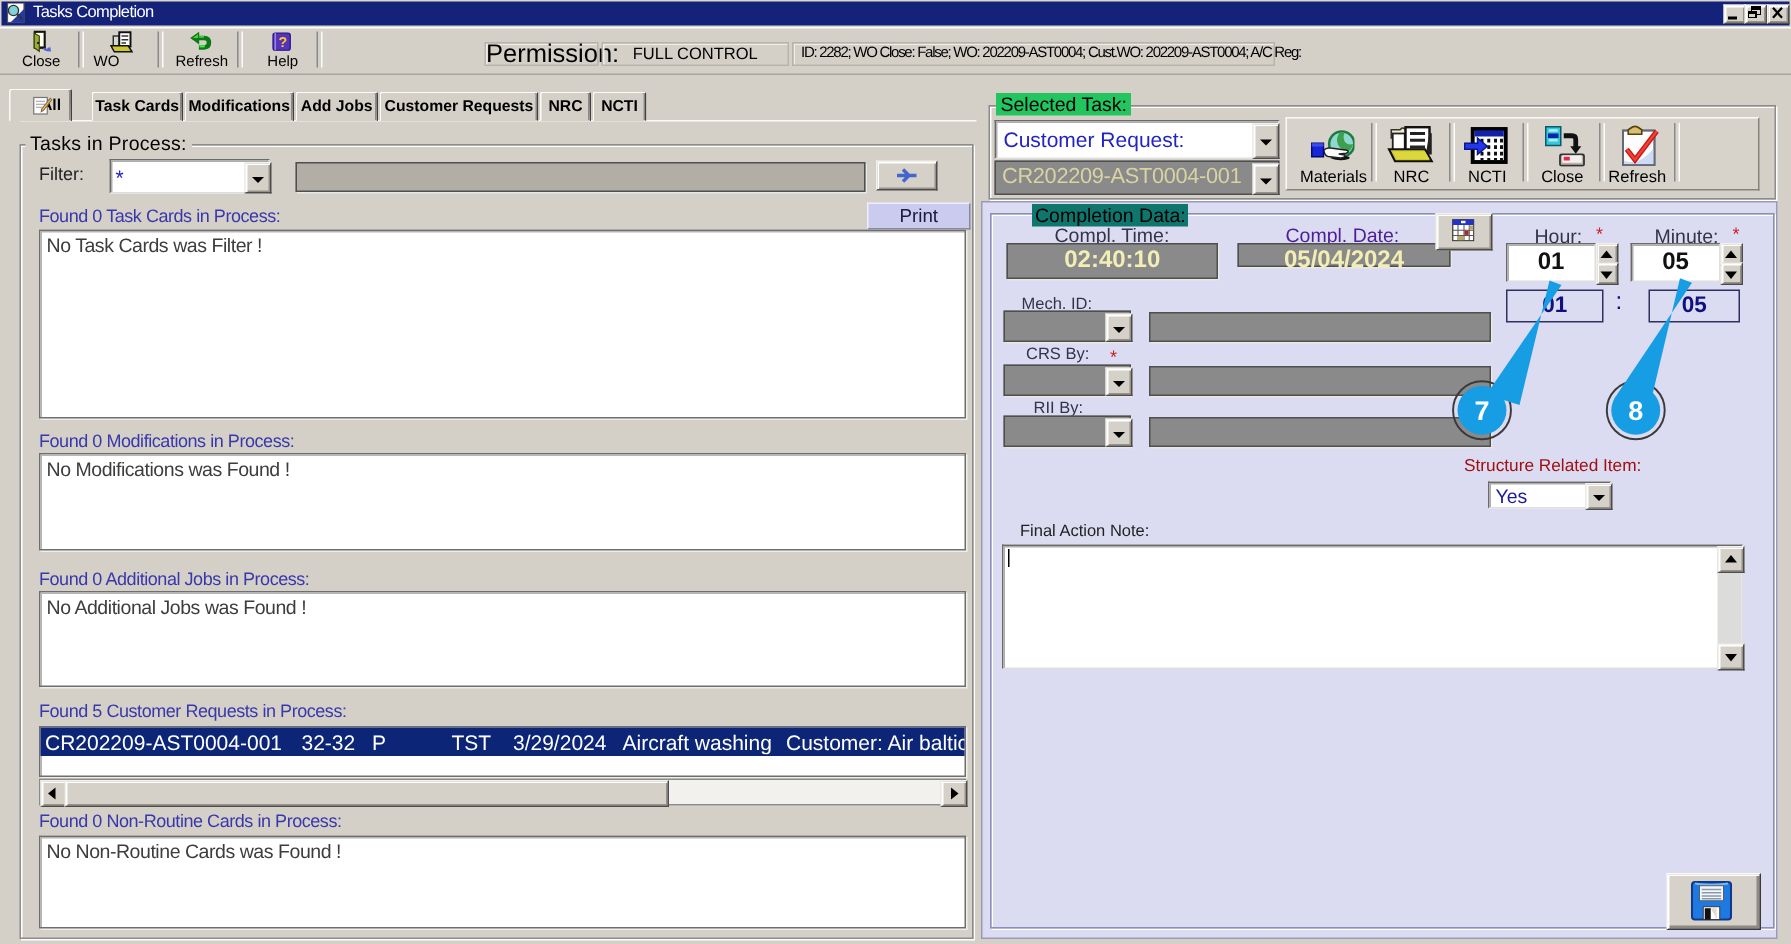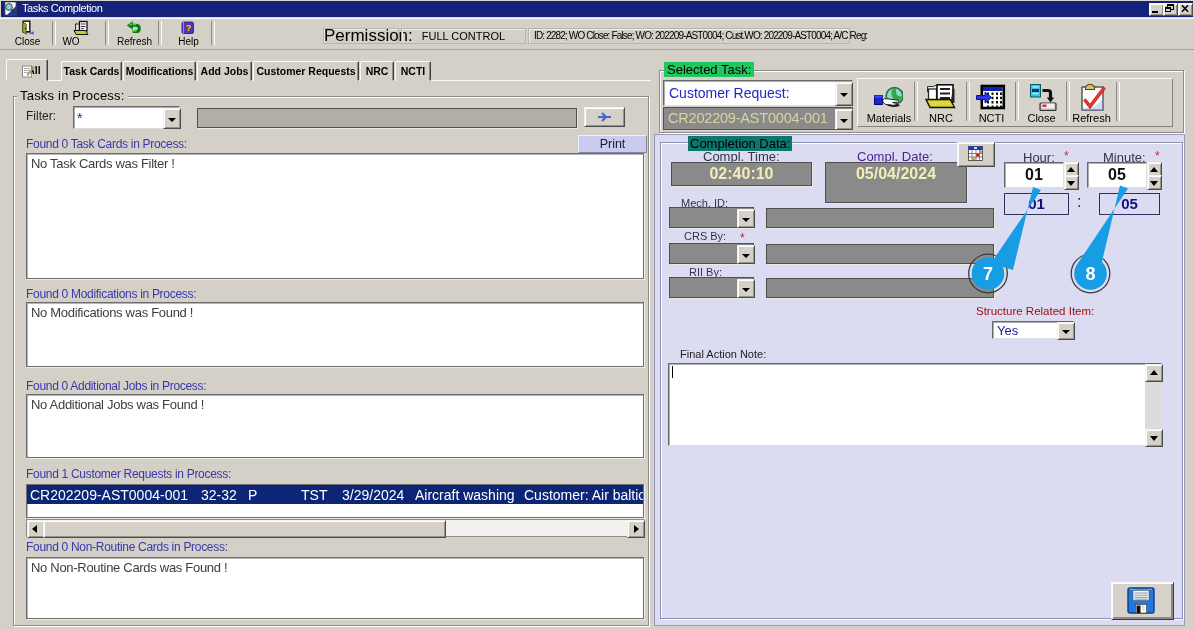--- a/index.html
+++ b/index.html
@@ -132,21 +132,21 @@
 <div class="abs" style="left:31px;top:156px;font-size:13px;letter-spacing:-0.3px;color:#3d3d3d">No Task Cards was Filter !</div>
 
 <div class="abs blu" style="left:26px;top:287px">Found 0 Modifications in Process:</div>
 <div class="abs lbox" style="left:26px;top:302px;width:618px;height:65px;box-sizing:border-box"></div>
 <div class="abs" style="left:31px;top:305px;font-size:13px;letter-spacing:-0.3px;color:#3d3d3d">No Modifications was Found !</div>
 
 <div class="abs blu" style="left:26px;top:379px">Found 0 Additional Jobs in Process:</div>
 <div class="abs lbox" style="left:26px;top:394px;width:618px;height:64px;box-sizing:border-box"></div>
 <div class="abs" style="left:31px;top:397px;font-size:13px;letter-spacing:-0.3px;color:#3d3d3d">No Additional Jobs was Found !</div>
 
-<div class="abs blu" style="left:26px;top:467px">Found 1 Customer Requests in Process:</div>
+<div class="abs blu" style="left:26px;top:467px">Found 5 Customer Requests in Process:</div>
 <div class="abs lbox" style="left:26px;top:484px;width:618px;height:34px;box-sizing:border-box"></div>
 <div class="abs" style="left:27px;top:485px;width:616px;height:19px;background:#0c2577"></div>
 <div class="abs" id="selrow" style="left:30px;top:487px;width:613px;height:16px;color:#fff;font-size:14px;white-space:nowrap;overflow:hidden">
 <span>CR202209-AST0004-001</span><span style="position:absolute;left:171px">32-32</span><span style="position:absolute;left:218px">P</span><span style="position:absolute;left:271px">TST</span><span style="position:absolute;left:312px">3/29/2024</span><span style="position:absolute;left:385px">Aircraft washing</span><span style="position:absolute;left:494px">Customer: Air baltic</span>
 </div>
 
 <div class="abs" id="hscroll" style="left:26px;top:519px;width:618px;height:18px;background:#f2f1ee;border:1px solid #8a8a8a;box-sizing:border-box">
 <div class="cbtn abs" style="left:0;top:0;width:16px;height:16px">
       <span style="position:absolute;left:4px;top:4px;border:4px solid transparent;border-right:5px solid #000;border-left:none"></span>
     </div>
@@ -229,21 +229,21 @@
     </svg></div>
 <div class="abs" style="left:1066px;top:112px;width:51px;text-align:center;font-size:11px">Refresh</div>
 
 <div class="abs" style="left:654px;top:134px;width:531px;height:492px;background:#dbdbf2;border:1px solid #9a9ab8;box-sizing:border-box"></div>
 <div class="abs etchl" style="left:660px;top:142px;width:521px;height:475px"></div>
 <div class="abs b" style="left:688px;top:136px;background:#0f766e;padding:0 2px;font-size:13px">Completion Data:</div>
 
 <div class="abs" style="left:703px;top:149px;font-size:13px;color:#33334a">Compl. Time:</div>
 <div class="abs gfield" style="left:671px;top:162px;width:141px;height:24px;box-sizing:border-box;text-align:center;line-height:22px;font-size:16px;font-weight:bold;color:#f2eeb4">02:40:10</div>
 <div class="abs" style="left:857px;top:149px;font-size:13px;color:#4c1d95">Compl. Date:</div>
-<div class="abs gfield" style="left:825px;top:162px;width:142px;height:41px;box-sizing:border-box;text-align:center;line-height:22px;font-size:16px;font-weight:bold;color:#f2eeb4">05/04/2024</div>
+<div class="abs gfield" style="left:825px;top:162px;width:142px;height:16px;box-sizing:border-box;text-align:center;line-height:22px;font-size:16px;font-weight:bold;color:#f2eeb4">05/04/2024</div>
 <div class="abs cbtn" style="left:957px;top:142px;width:36px;height:23px">
     <span id="ic-cal" class="abs" style="left:10px;top:3px;width:15px;height:15px">
 <svg width="15" height="15" viewBox="0 0 15 15">
         <rect x="0.5" y="0.5" width="14" height="14" fill="#fff" stroke="#333" stroke-width="0.8"></rect>
         <rect x="0.5" y="0.5" width="14" height="3.5" fill="#2233cc"></rect>
         <rect x="6" y="1.2" width="3" height="1.6" fill="#fff"></rect>
         <path d="M0.5 7.5 H14.5 M0.5 11 H14.5 M4 4 V14.5 M8 4 V14.5 M11.5 4 V14.5" stroke="#555" stroke-width="0.7"></path>
         <rect x="8.3" y="7.8" width="2.8" height="2.8" fill="#aa2233"></rect>
         <rect x="4.3" y="11.3" width="3.2" height="2.8" fill="#b8a860"></rect>
         <rect x="11.8" y="4.3" width="2.3" height="2.8" fill="#b8a860"></rect>

